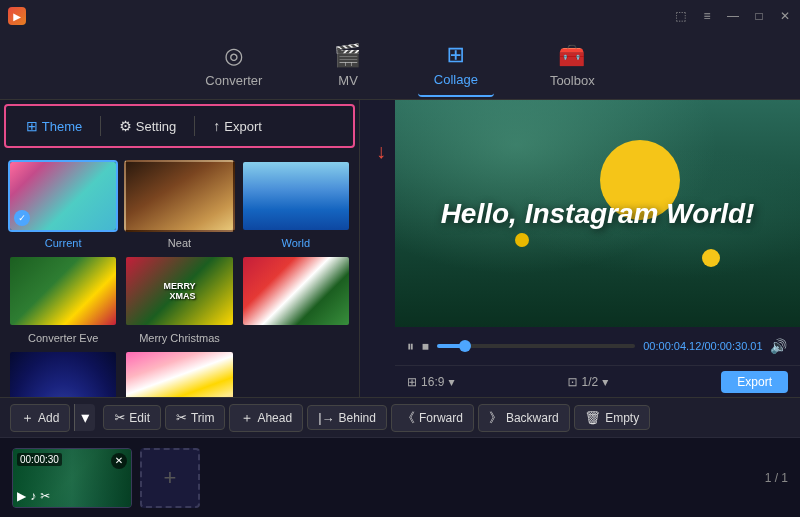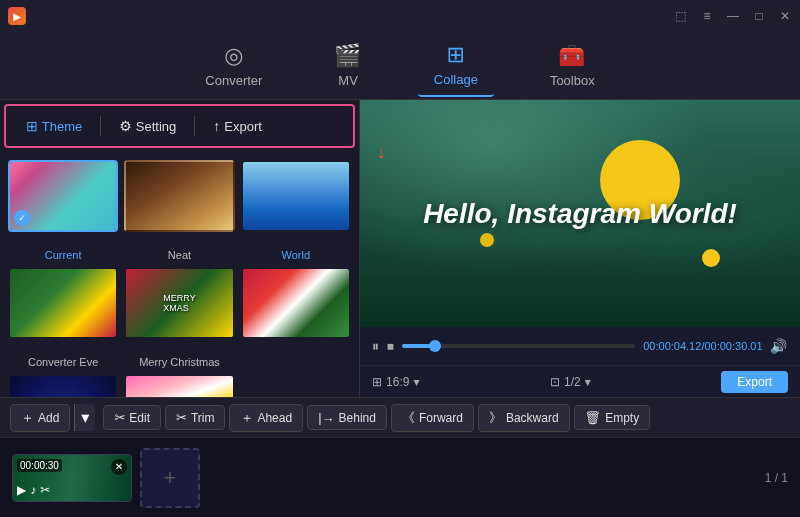--- a/index.html
+++ b/index.html
@@ -101,34 +101,35 @@
       height: 72px;
       border-radius: 4px;
       overflow: hidden;
       position: relative;
       border: 2px solid transparent;
     }
     .theme-thumb.selected { border-color: #4da6ff; }
     .theme-label {
       font-size: 11px;
       color: #bbb;
-      margin-top: 17px;
+      margin-top: 5px;
       text-align: center;
     }
     .theme-label.selected { color: #4da6ff; }
 
     
     .thumb-current { background: linear-gradient(135deg, #ff6b9d, #4ecdc4, #45b7d1); }
 
     
     .right-panel {
       flex: 1;
       background: #0a0a1a;
       display: flex;
       flex-direction: column;
+      margin-left: 35px;
     }
     .preview-area {
       flex: 1;
       position: relative;
       overflow: hidden;
       background: linear-gradient(180deg, #1a4a3a 0%, #2d7a5a 30%, #1a3a2a 70%, #0a2a1a 100%);
     }
     .preview-bg-ocean {
       position: absolute;
       top: 0; left: 0; right: 0; bottom: 0;
@@ -277,21 +278,21 @@
       height: 80px;
       background: #111120;
       display: flex;
       align-items: center;
       padding: 8px 12px;
       gap: 8px;
       border-top: 1px solid #2a2a3a;
     }
     .timeline-item {
       width: 120px;
-      height: 48px;
+      height: 60px;
       background: #1a1a3a;
       border-radius: 4px;
       position: relative;
       overflow: hidden;
       border: 1px solid #3a3a5a;
     }
     .timeline-thumb {
       width: 100%;
       height: 100%;
       background: linear-gradient(135deg, #1a3a2a, #2a5a3a, #1a4a3a);
@@ -474,21 +475,21 @@
         <div class="theme-thumb">
           <div style="width:100%;height:100%;background:linear-gradient(135deg, #1b5e20 0%, #2e7d32 40%, #ffd700 70%, #c41e3a 100%);"></div>
         </div>
         <span class="theme-label">Converter Eve</span>
       </div>
 
       <div class="theme-item">
         <div class="theme-thumb">
           <div style="width:100%;height:100%;background:#1b5e20; position:relative; display:flex; align-items:center; justify-content:center;">
             <div style="position:absolute; top:0;left:0;right:0;bottom:0; background:linear-gradient(135deg, #c41e3a 0%, #1b5e20 50%, #ffd700 100%);"></div>
-            <span style="position:relative; color:#fff; font-size:9px; font-weight:normal; text-align:left; text-shadow:1px 1px 2px #000;">MERRY<br>XMAS</span>
+            <span style="position:relative; color:#fff; font-size:9px; font-weight:bold; text-align:right; text-shadow:1px 1px 2px #000;">MERRY<br>XMAS</span>
           </div>
         </div>
         <span class="theme-label">Merry Christmas</span>
       </div>
 
       <div class="theme-item">
         <div class="theme-thumb">
           <div style="width:100%;height:100%;background:linear-gradient(135deg, #c41e3a 0%, #e53935 30%, #fff 50%, #1b5e20 70%, #388e3c 100%);"></div>
         </div>
 

